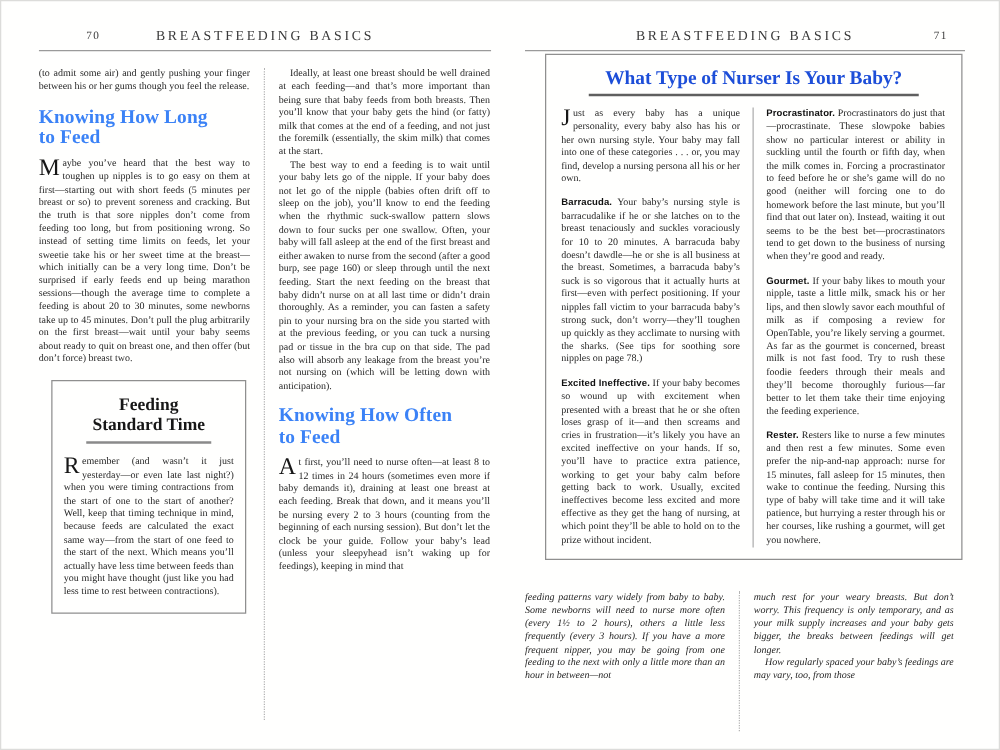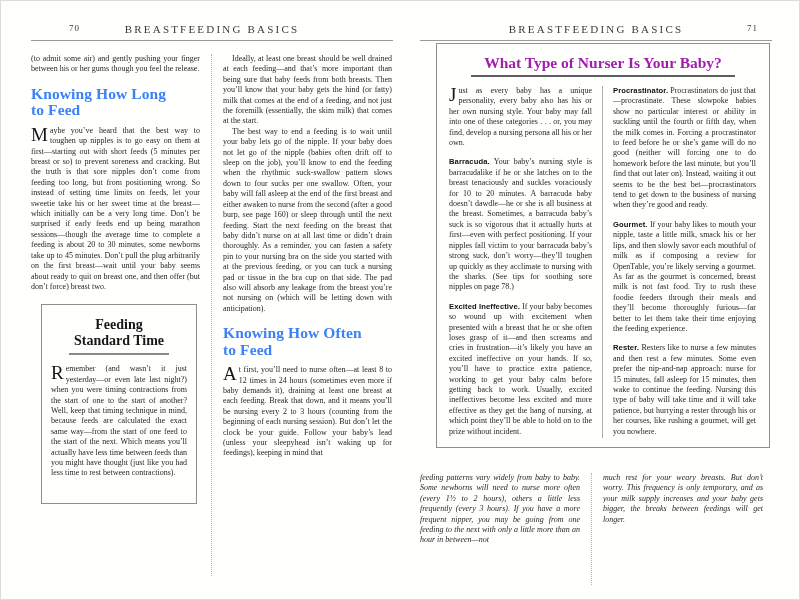--- a/index.html
+++ b/index.html
@@ -41,34 +41,34 @@
     margin:11px 0 7px 0;font-size:15.5px;line-height:16.5px;
     font-weight:bold;color:#3b82f6;max-width:150px;letter-spacing:0.1px;
   }
   .dropcap{
     float:left;font-size:19px;line-height:16.5px;
     padding:1px 2px 0 0;color:#171717;
   }
 
   .sidebox{
     border:1px solid #8f8f8f;background:#fffffe;
-    margin:12px 3px 0 10px;padding:12px 9px 24px 9px;
+    margin:12px 3px 0 10px;padding:12px 9px 11px 9px;
   }
   .sidebox .btitle{
     text-align:center;font-weight:bold;font-size:14px;line-height:15.5px;
     max-width:100px;margin:0 auto;color:#171717;
   }
   .brule{height:2px;background:#8a8a8a;width:74%;margin:5px auto 9px auto;}
 
   .bigbox{
     border:1px solid #8f8f8f;background:#fffffe;
     margin:2px 2px 0 16px;padding:10px 12px 9px 12px;height:384px;overflow:hidden;
   }
   .bigbox .btitle{
-    text-align:center;font-weight:bold;font-size:15.5px;line-height:17px;color:#a21caf;
+    text-align:center;font-weight:bold;font-size:15.5px;line-height:17px;color:#1d4ed8;
   }
   .bigbox .brule{width:86%;background:#5f5f5f;margin:4px auto 9px auto;}
   .bigbox .cols{margin-top:0;}
   .bigbox .col{width:143px;height:352px;}
 
   .lead{
     font-family:"Liberation Sans", sans-serif;font-weight:bold;
     font-size:7.6px;letter-spacing:0.1px;color:#111;
   }
   p.entry{margin-top:9px;}
@@ -137,17 +137,18 @@
       </div>
     </div>
 
     <div class="lowcols">
       <div class="col">
         <p>feeding patterns vary widely from baby to baby. Some newborns will need to nurse more often (every 1½ to 2 hours), others a little less frequently (every 3 hours). If you have a more frequent nipper, you may be going from one feeding to the next with only a little more than an hour in between—not</p>
       </div>
       <div class="vdot"></div>
       <div class="col">
         <p>much rest for your weary breasts. But don’t worry. This frequency is only temporary, and as your milk supply increases and your baby gets bigger, the breaks between feedings will get longer.</p>
+        <p class="ind">How regularly spaced your baby’s feedings are may vary, too, from those</p>
       </div>
     </div>
   </div>
 
 </div>
 
 </body></html>

